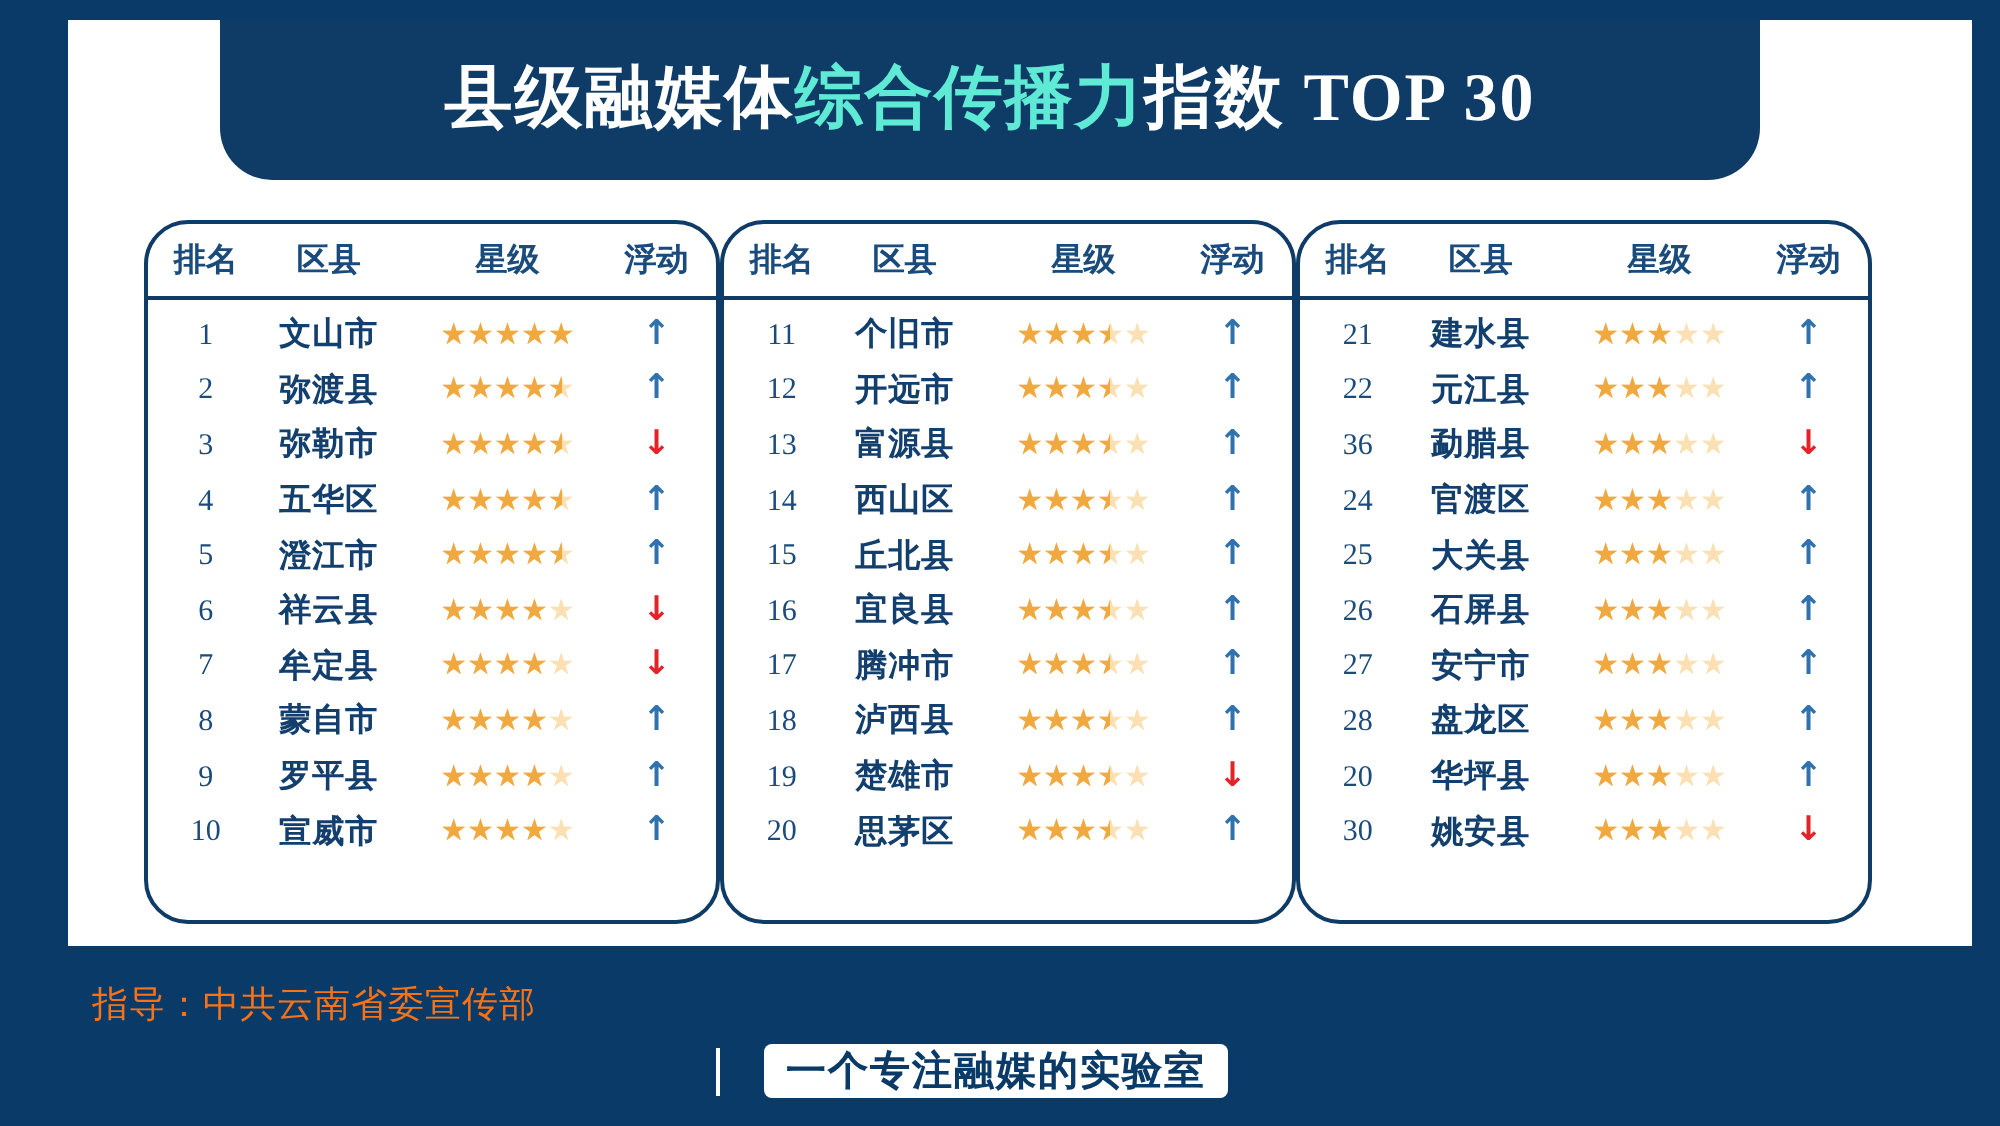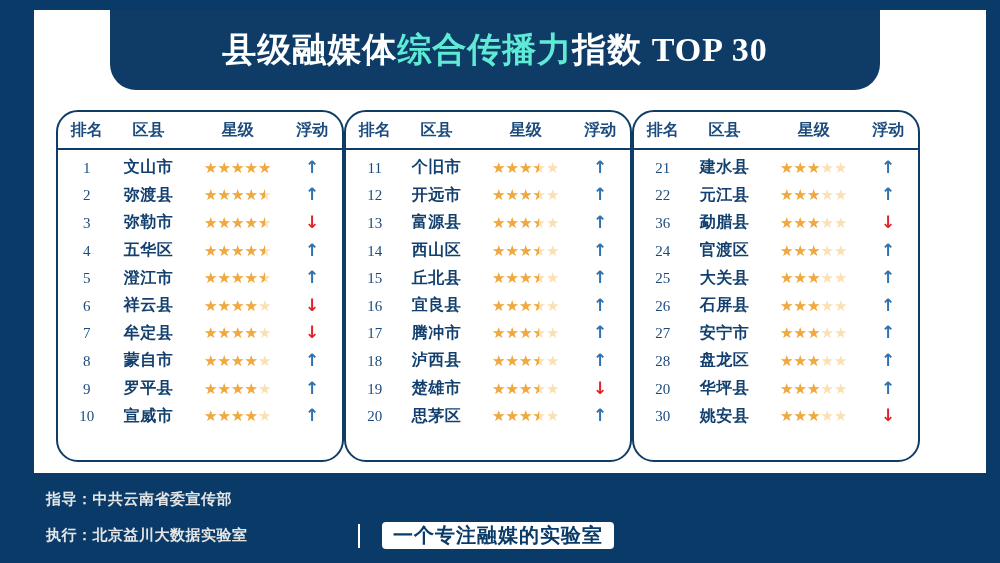--- a/index.html
+++ b/index.html
@@ -63,21 +63,21 @@
 
   
   #tables {
     position: absolute;
     left: 34px;
     top: 110px;
     width: 800px;
     height: 352px;
     display: flex;
     justify-content: space-between;
-    padding: 0 22px;
+    padding: 0 38px;
     box-sizing: border-box;
   }
 
   .card {
     width: 288px;
     position: relative;
     border: 2px solid #0e3c66;
     border-radius: 22px;
     box-sizing: border-box;
     background: #ffffff;
@@ -160,23 +160,23 @@
   #footer {
     position: absolute;
     left: 0;
     top: 478px;
     width: 1000px;
     height: 85px;
     background: #0a3b68;
   }
   .foot-line {
     position: absolute;
-    color: #e5e5e5;
-    font-size: 15px;
-    font-weight: bold;
+    color: #f97316;
+    font-size: 18px;
+    font-weight: normal;
     white-space: nowrap;
     letter-spacing: 0.5px;
   }
   #foot-guide { left: 46px;  top: 12px; }
   #foot-prod  { left: 358px; top: 12px; }
   #foot-exec  { left: 46px;  top: 48px; }
 
   #foot-divider {
     position: absolute;
     left: 358px;
@@ -426,20 +426,19 @@
             <div class="c-name"><span class="name">姚安县</span></div>
             <div class="c-star"><span class="stars"><span class="bg">★★★★★</span><span class="fg" style="width: 60%;">★★★★★</span></span></div>
             <div class="c-move"><span class="arrow down">↓</span></div>
           </div>
         </div>
       </div>
     </div>
 
   <div id="footer">
     <div class="foot-line" id="foot-guide">指导：中共云南省委宣传部</div>
-    <div class="foot-line" id="foot-exec">执行：北京益川大数据实验室</div>
     <div id="foot-divider"></div>
     <div id="foot-badge">
       <span>一个专注融媒的实验室</span>
     </div>
   </div>
 
 </div>
 
 </body></html>

